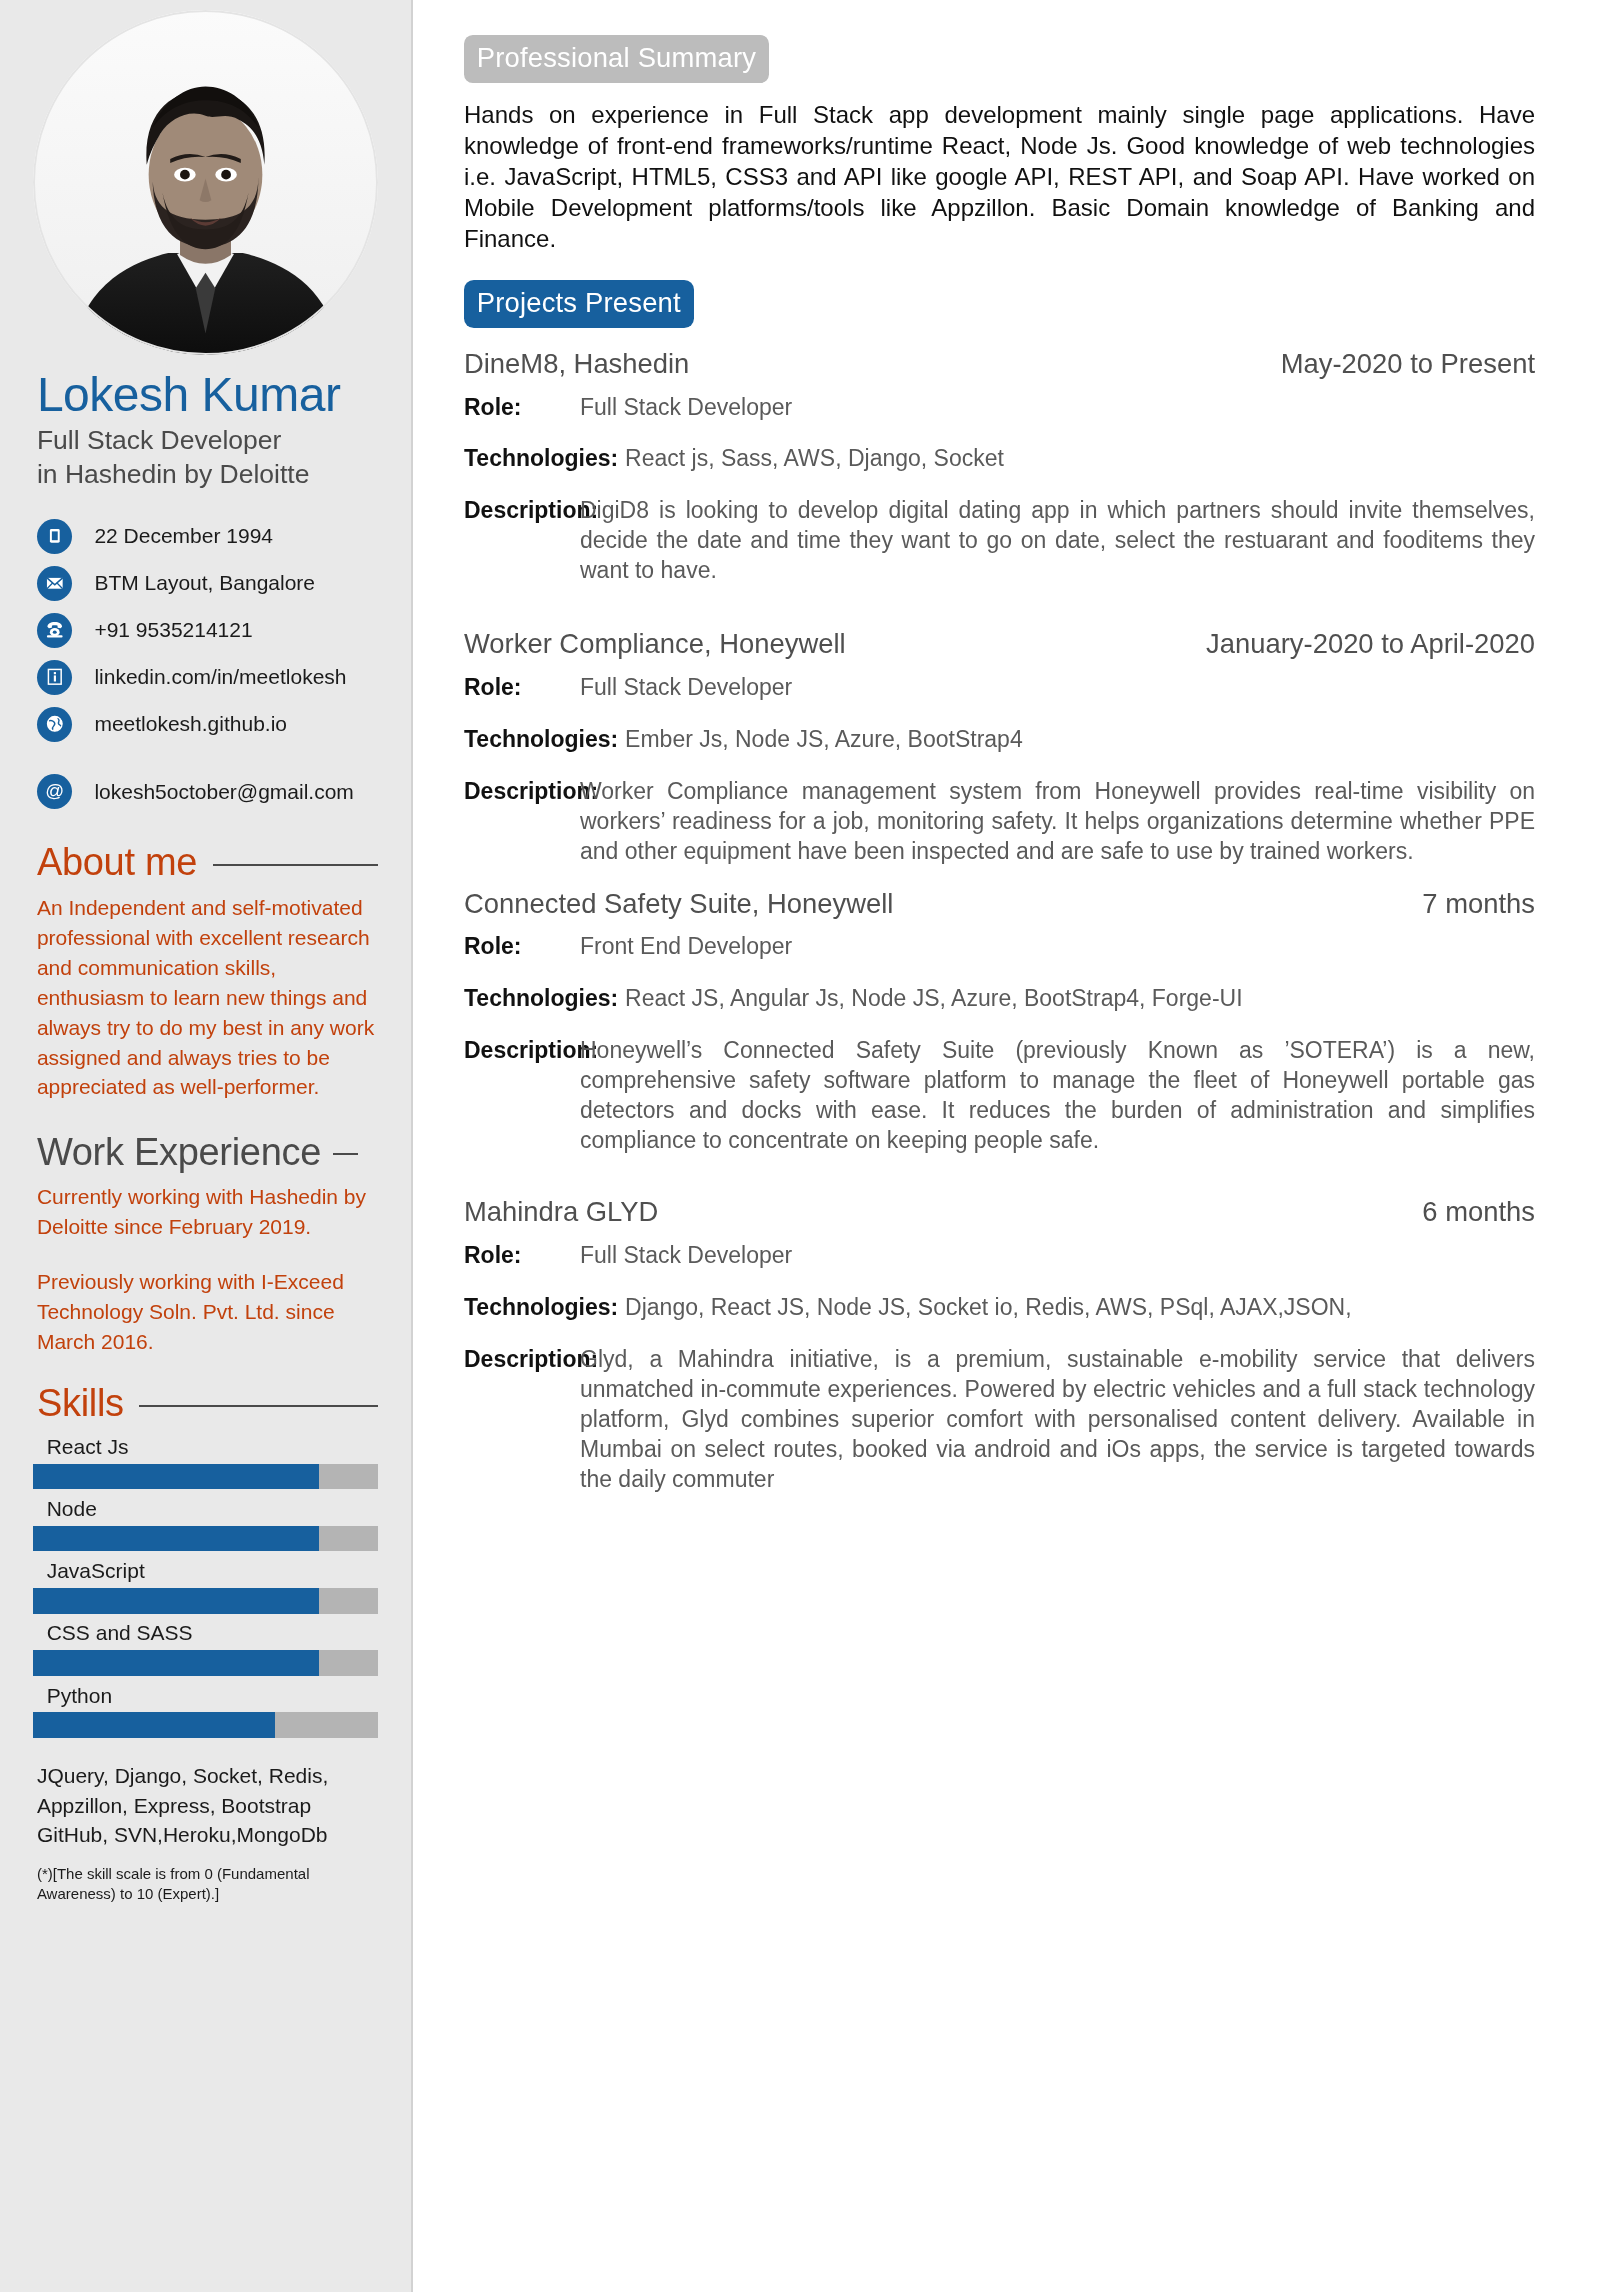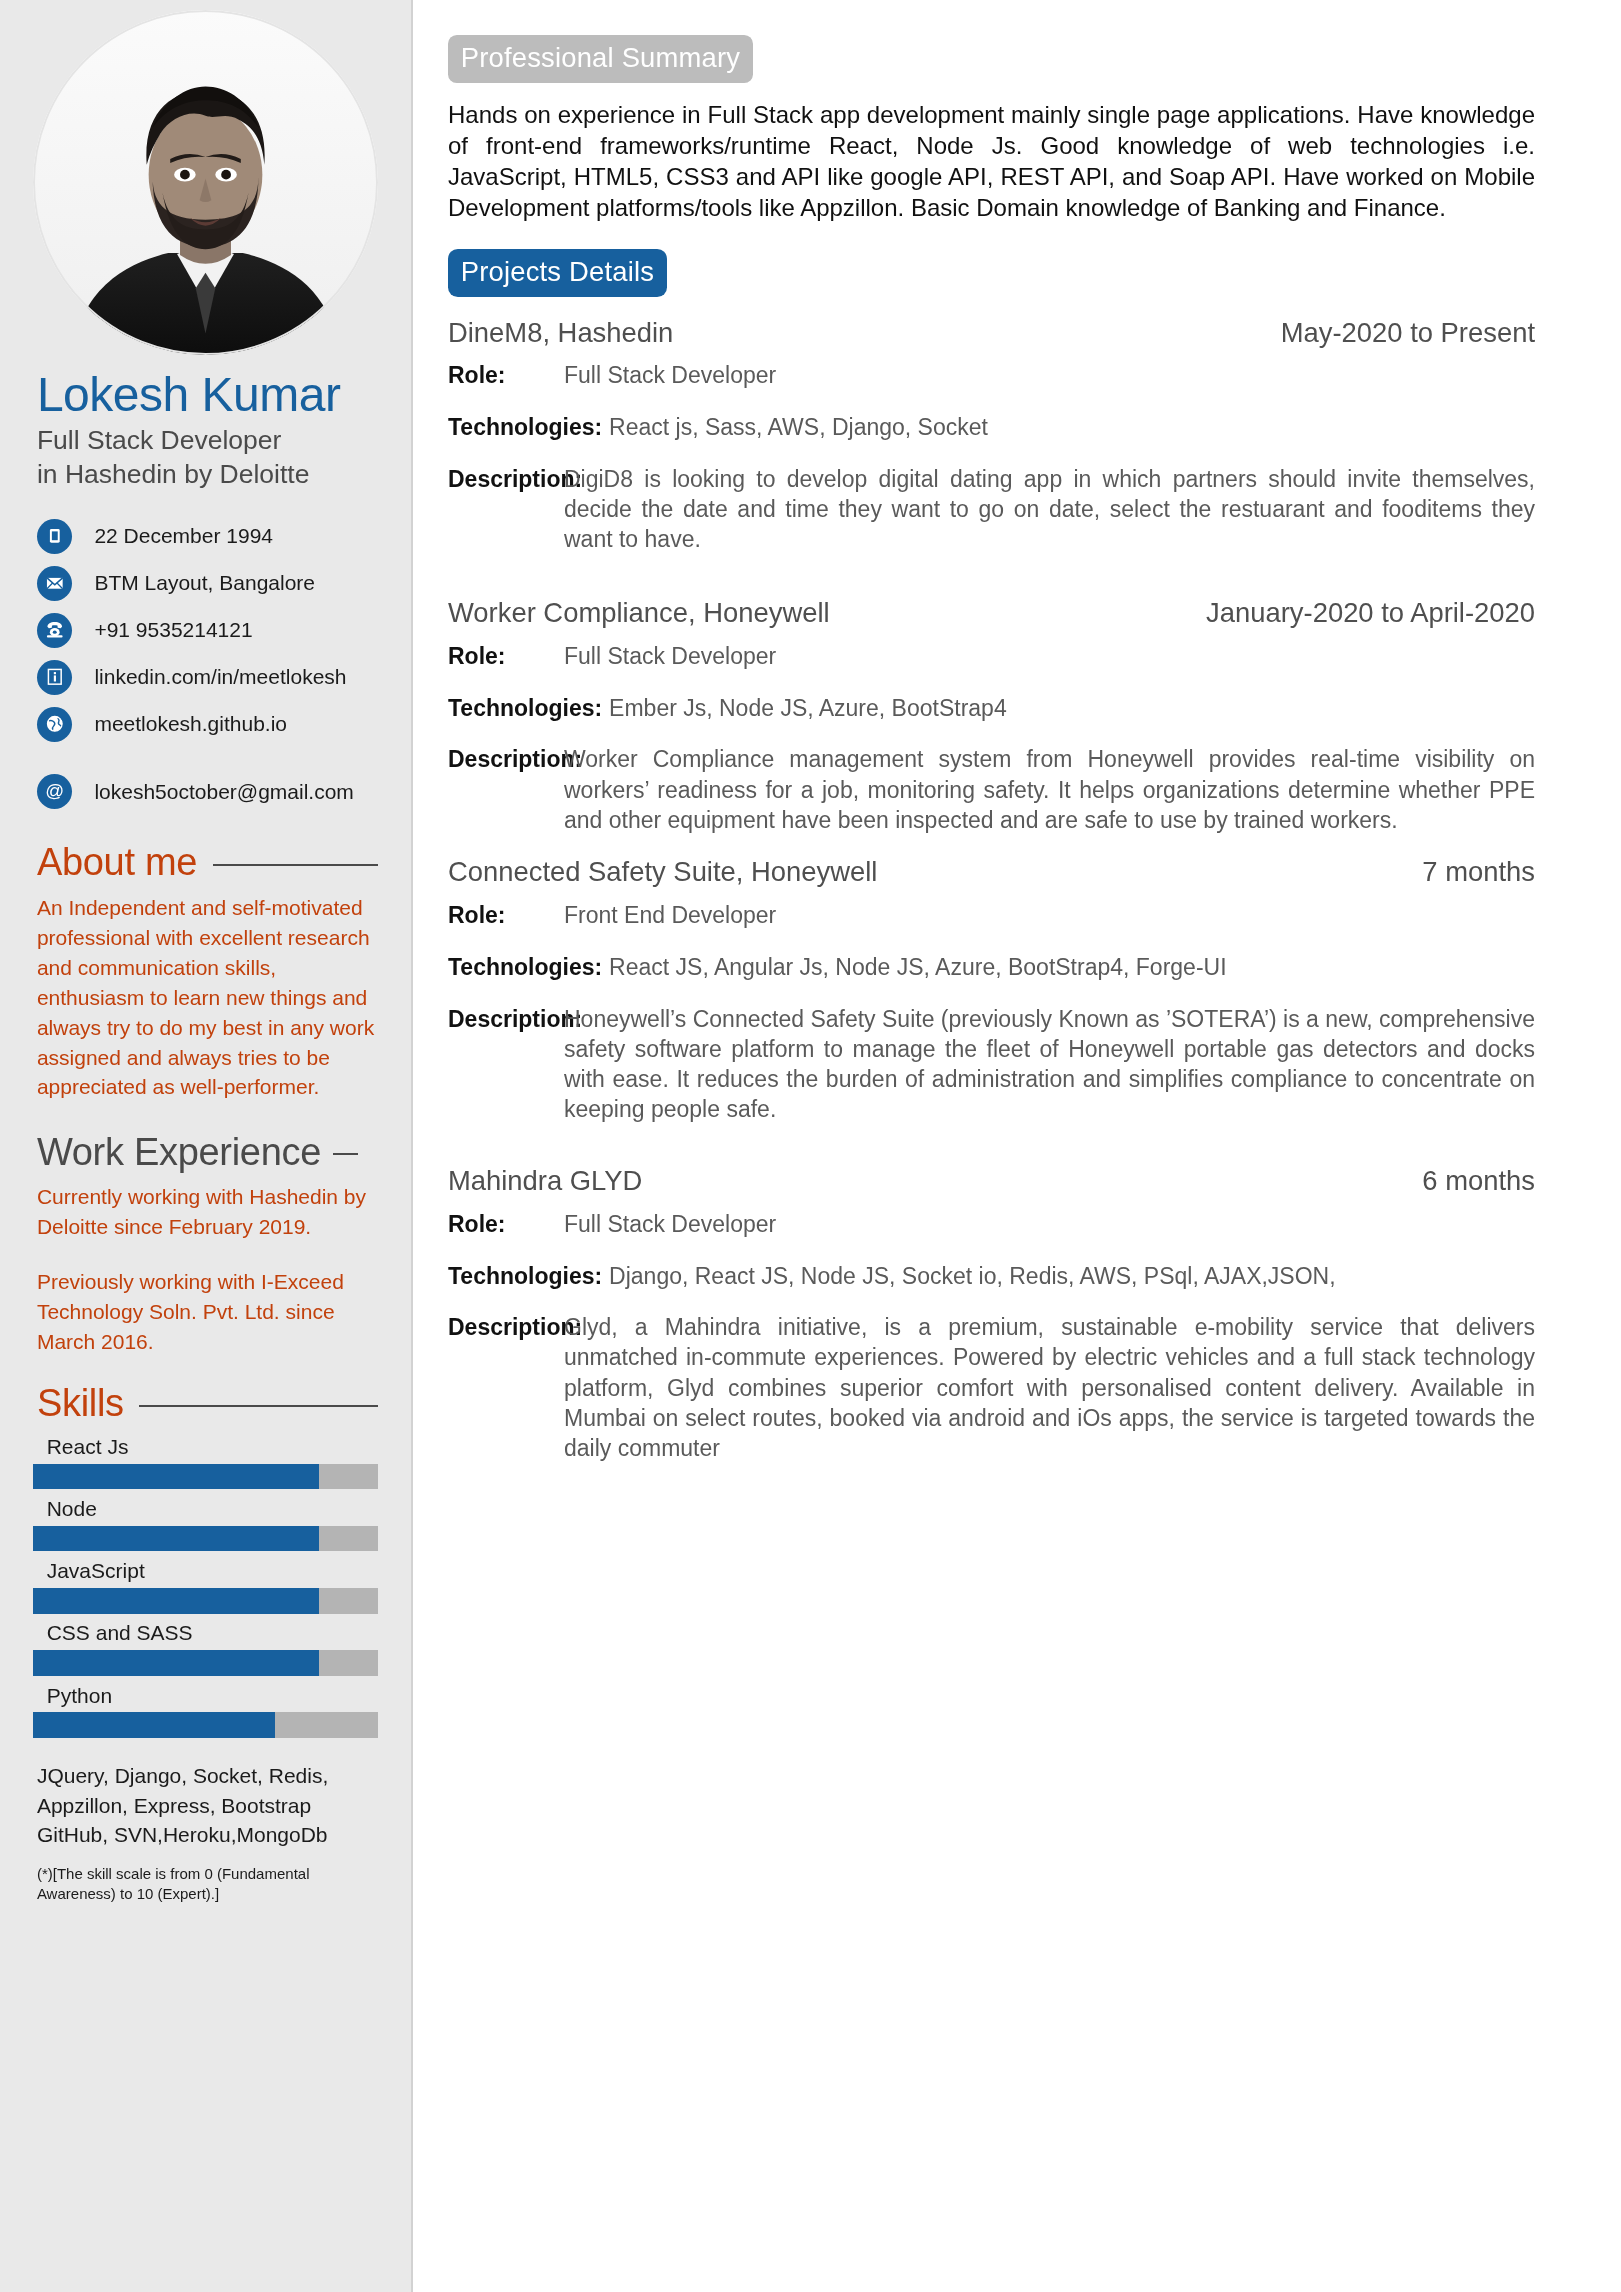--- a/index.html
+++ b/index.html
@@ -93,21 +93,21 @@
     font-size: 21px; color: #1b1b1b; line-height: 1.4;
     margin-top: 23.5px; margin-left: 3.9px; max-width: 470px;
   }
   .skill-note {
     font-size: 15px; color: #1b1b1b; line-height: 1.28;
     margin-top: 14.7px; margin-left: 3.9px; max-width: 490px;
   }
 
   
   .main {
-    flex: 1 1 auto; padding: 35px 86px 0 35px;
+    flex: 1 1 auto; padding: 35px 86px 0 51px;
     font-family: "Liberation Sans Narrow", "Liberation Sans", sans-serif;
   }
   .badge {
     display: inline-block;
     font-size: 27.4px; line-height: 1;
     padding: 8.8px 12.7px 11.8px 12.7px;
     border-radius: 8.8px;
     color: #ffffff;
     letter-spacing: 0.2px;
     font-stretch: condensed;
@@ -323,21 +323,21 @@
 
     <p class="skill-extra">JQuery, Django, Socket, Redis, Appzillon, Express, Bootstrap GitHub, SVN,Heroku,MongoDb</p>
     <p class="skill-note">(*)[The skill scale is from 0 (Fundamental Awareness) to 10 (Expert).]</p>
   </aside>
 
   <main class="main">
 
     <span class="badge grey">Professional Summary</span>
     <p class="summary">Hands on experience in Full Stack app development mainly single page applications. Have knowledge of front-end frameworks/runtime React, Node Js. Good knowledge of web technologies i.e. JavaScript, HTML5, CSS3 and API like google API, REST API, and Soap API. Have worked on Mobile Development platforms/tools like Appzillon. Basic Domain knowledge of Banking and Finance.</p>
 
-    <span class="badge blue">Projects Details</span>
+    <span class="badge blue">Projects Present</span>
 
     <section class="proj p1">
       <div class="proj-head">
         <span>DineM8, Hashedin</span>
         <span class="dates">May-2020 to Present</span>
       </div>
       <div class="kv role">
         <span class="k">Role:</span>
         <span class="v">Full Stack Developer</span>
       </div>

